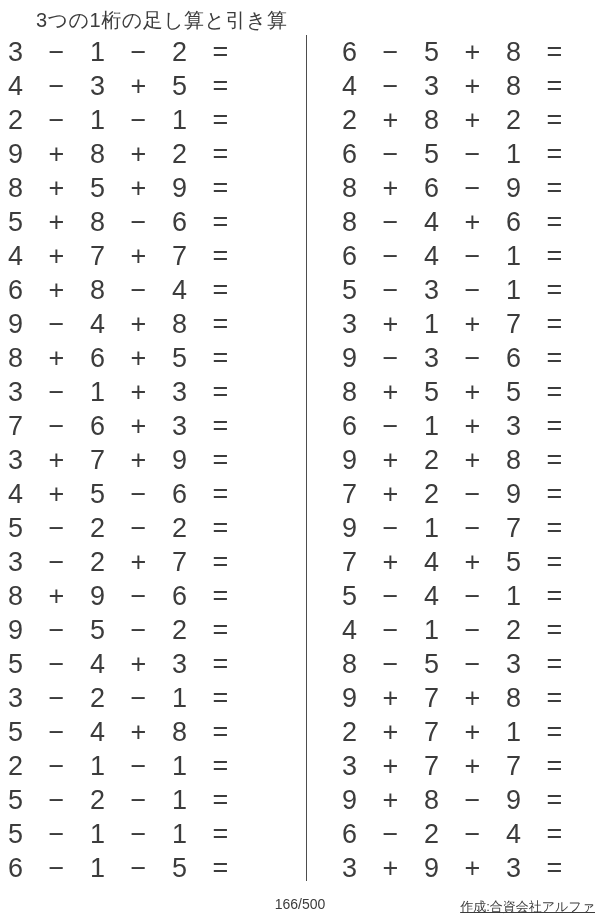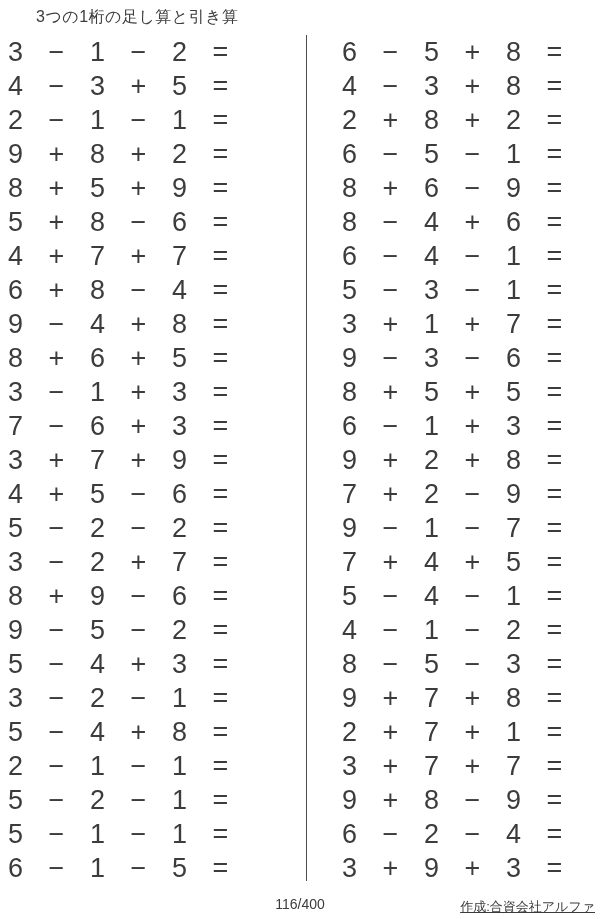--- a/index.html
+++ b/index.html
@@ -12,21 +12,21 @@
     position: relative;
     background: #ffffff;
     font-family: "Liberation Sans", "DejaVu Sans", sans-serif;
     color: #3c3c3c;
     overflow: hidden;
   }
   .worksheet-title {
     position: absolute;
     left: 36px;
     top: 7px;
-    font-size: 16px;
+    font-size: 20px;
     letter-spacing: 0.5px;
     color: #3c3c3c;
     white-space: nowrap;
   }
   .divider {
     position: absolute;
     left: 306px;
     top: 35px;
     width: 1px;
     height: 846px;
@@ -475,15 +475,15 @@
     <div class="row">
       <span class="cell">3</span>
       <span class="cell">+</span>
       <span class="cell">9</span>
       <span class="cell">+</span>
       <span class="cell">3</span>
       <span class="cell">=</span>
     </div>
   </div>
 
-<div class="footer-page">116/400</div>
+<div class="footer-page">166/500</div>
 
 <div class="footer-credit">作成:合資会社アルファ</div>
 
 </body></html>

